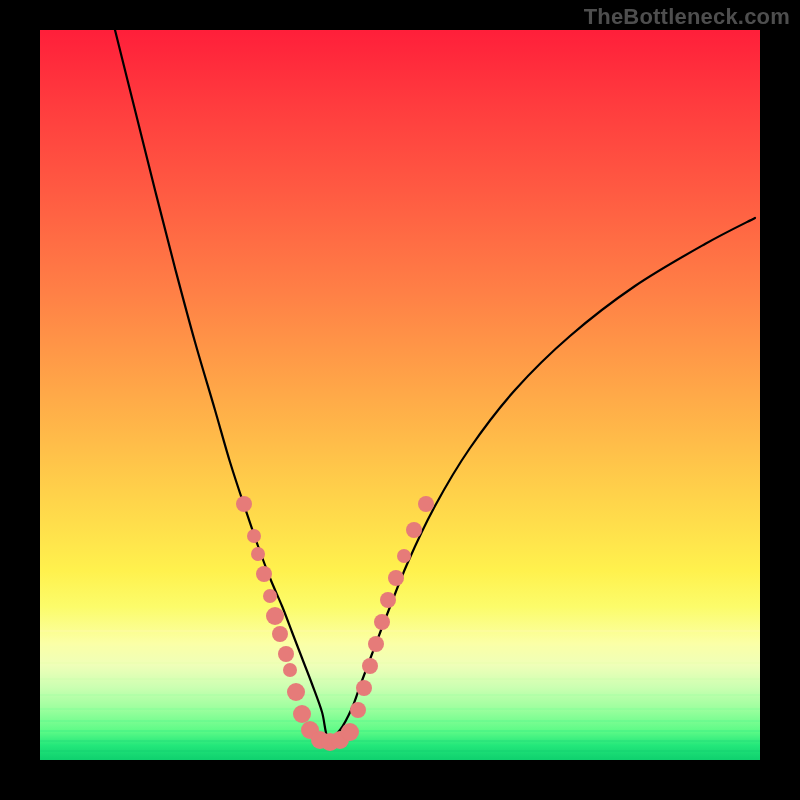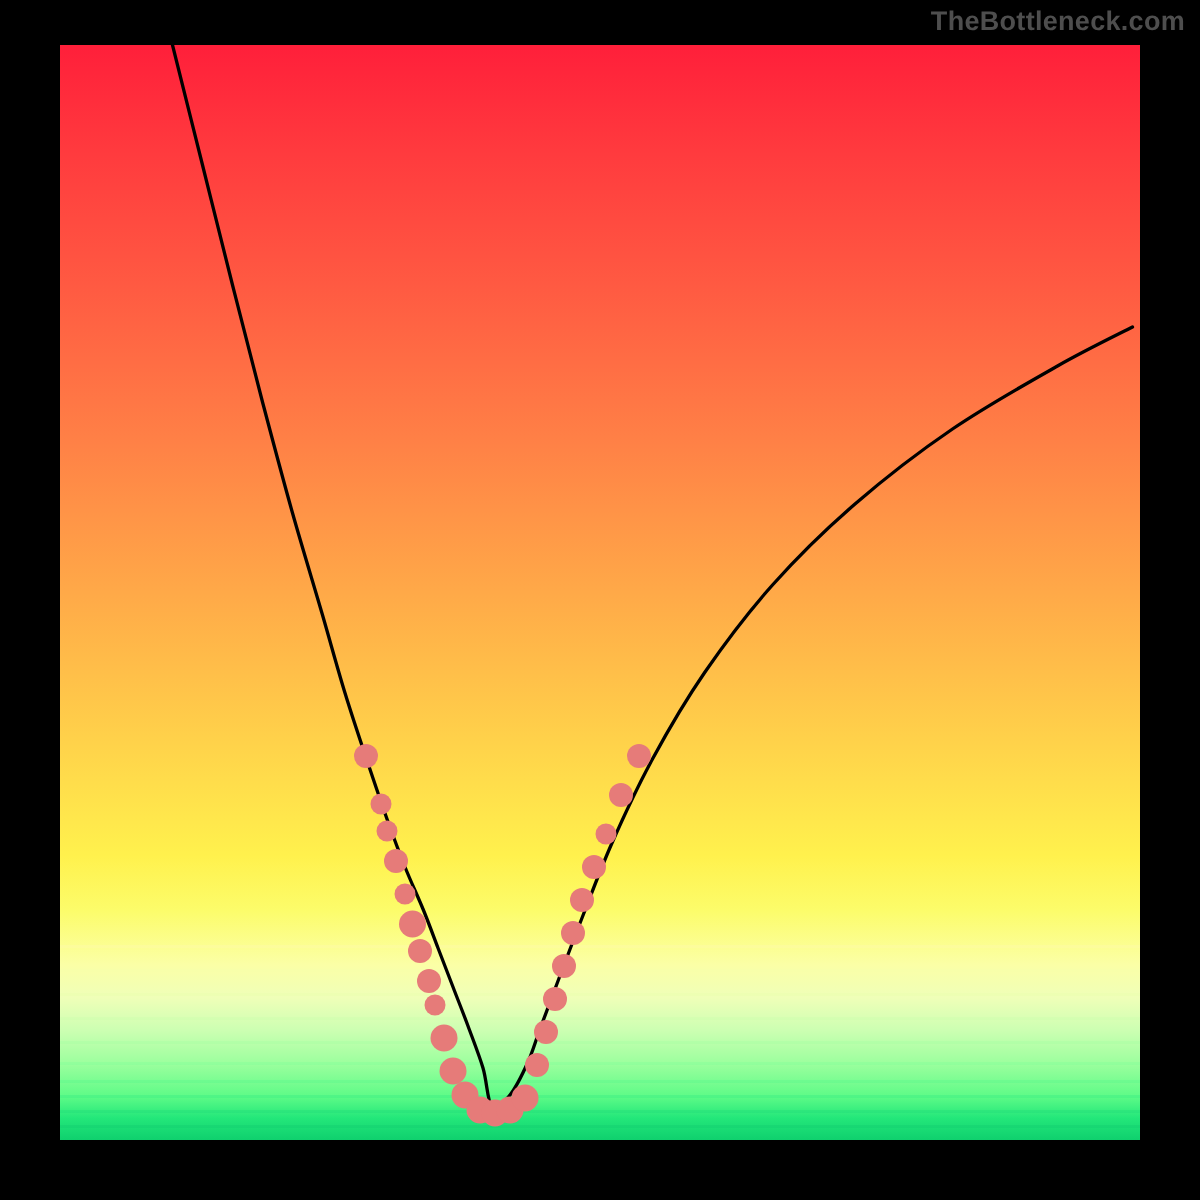--- a/index.html
+++ b/index.html
@@ -15,21 +15,21 @@
     position: relative;
     width: 800px;
     height: 800px;
     background: #000;
   }
   .watermark {
     position: absolute;
     top: 4px;
     right: 10px;
     color: #4e4e4e;
-    font-size: 18px;
+    font-size: 22px;
     font-weight: 600;
     letter-spacing: 0.2px;
     z-index: 5;
     user-select: none;
   }
   .plot-area {
     position: absolute;
     left: 40px;
     top: 30px;
     width: 720px;

